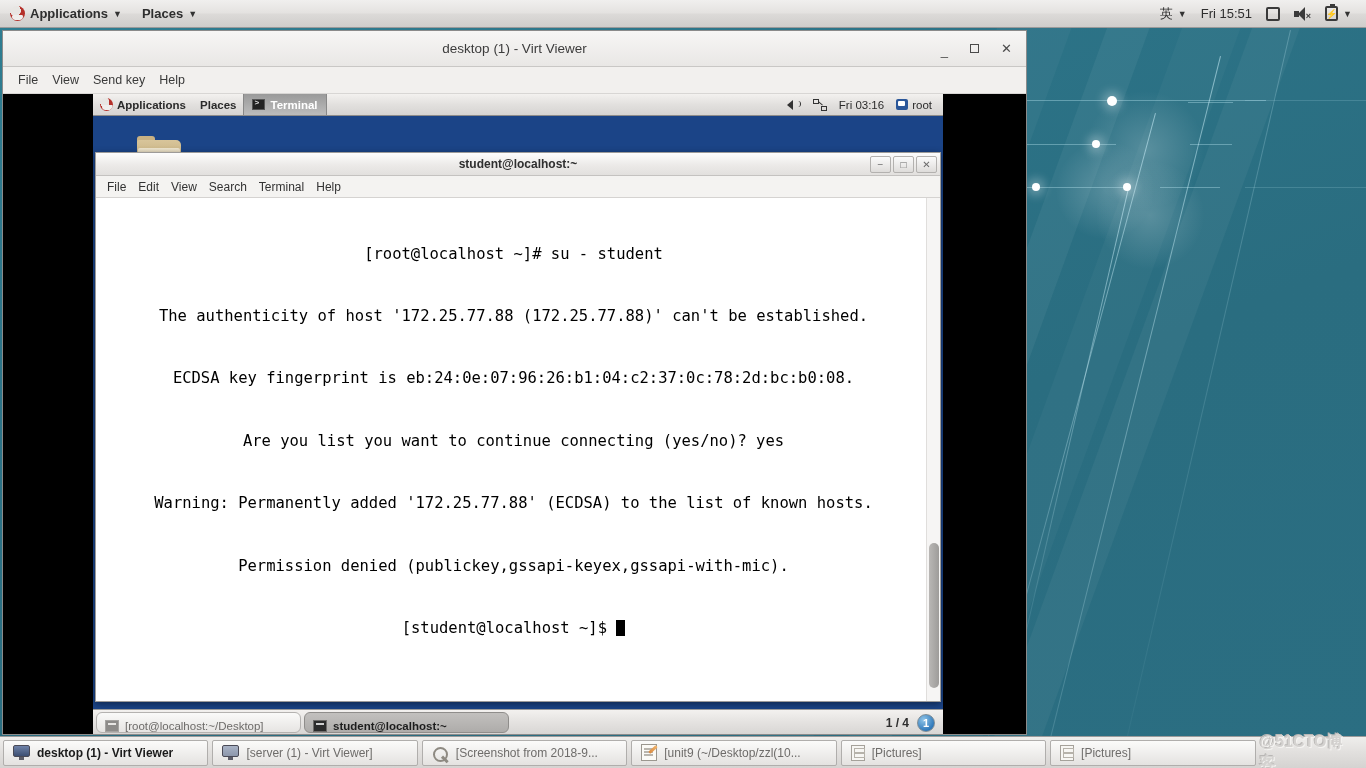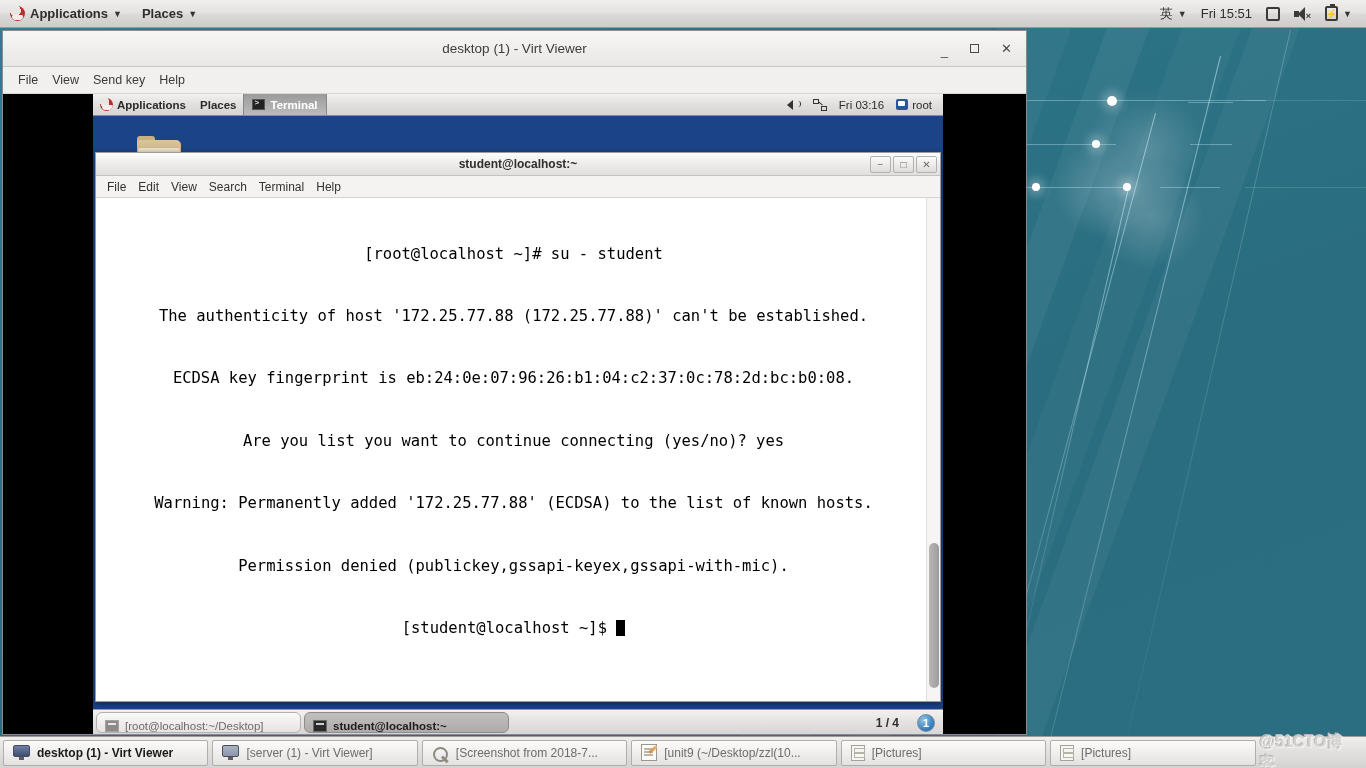--- a/index.html
+++ b/index.html
@@ -278,21 +278,21 @@
   .vtask-ico {
     width: 14px; height: 12px; background: #2b2b2b; border: 1px solid #6e6c6a; flex:none;
     position: relative;
   }
   .vtask-ico::after {
     content:""; position:absolute; left:2px; top:2px; width:8px; height:2px; background:#cfcfcf;
   }
   .vtask-ico.dim { background:#8d8b89; border-color:#a5a3a1; }
   .vtask-ico.dim::after { background:#e8e6e4; }
   #vm-ws {
-    margin-left: auto; display:flex; align-items:center; gap: 18px; padding-right: 5px;
+    margin-left: auto; display:flex; align-items:center; gap: 8px; padding-right: 5px;
   }
   #vm-ws-label { font-size: 12px; color:#2e2e2e; font-weight: bold; }
   #vm-ws-badge {
     width: 18px; height: 18px; border-radius: 50%;
     background: radial-gradient(circle at 35% 30%, #8fc4e8, #2b75b8 75%);
     border: 1px solid #7f8d96;
     color: #fff; font-size: 11px; font-weight: bold;
     display:flex; align-items:center; justify-content:center;
   }
 
@@ -564,21 +564,21 @@
   </div>
   <div class="htask">
     <span class="mon-ico dim">
         <span class="scr"></span>
         <span class="std"></span>
       </span>
     <span class="ht-label">[server (1) - Virt Viewer]</span>
   </div>
   <div class="htask">
     <span class="shot-ico"></span>
-    <span class="ht-label">[Screenshot from 2018-7...</span>
+    <span class="ht-label">[Screenshot from 2018-9...</span>
   </div>
   <div class="htask">
     <span class="note-ico"></span>
     <span class="ht-label">[unit9 (~/Desktop/zzl(10...</span>
   </div>
   <div class="htask">
     <span class="pic-ico"></span>
     <span class="ht-label">[Pictures]</span>
   </div>
   <div class="htask">

